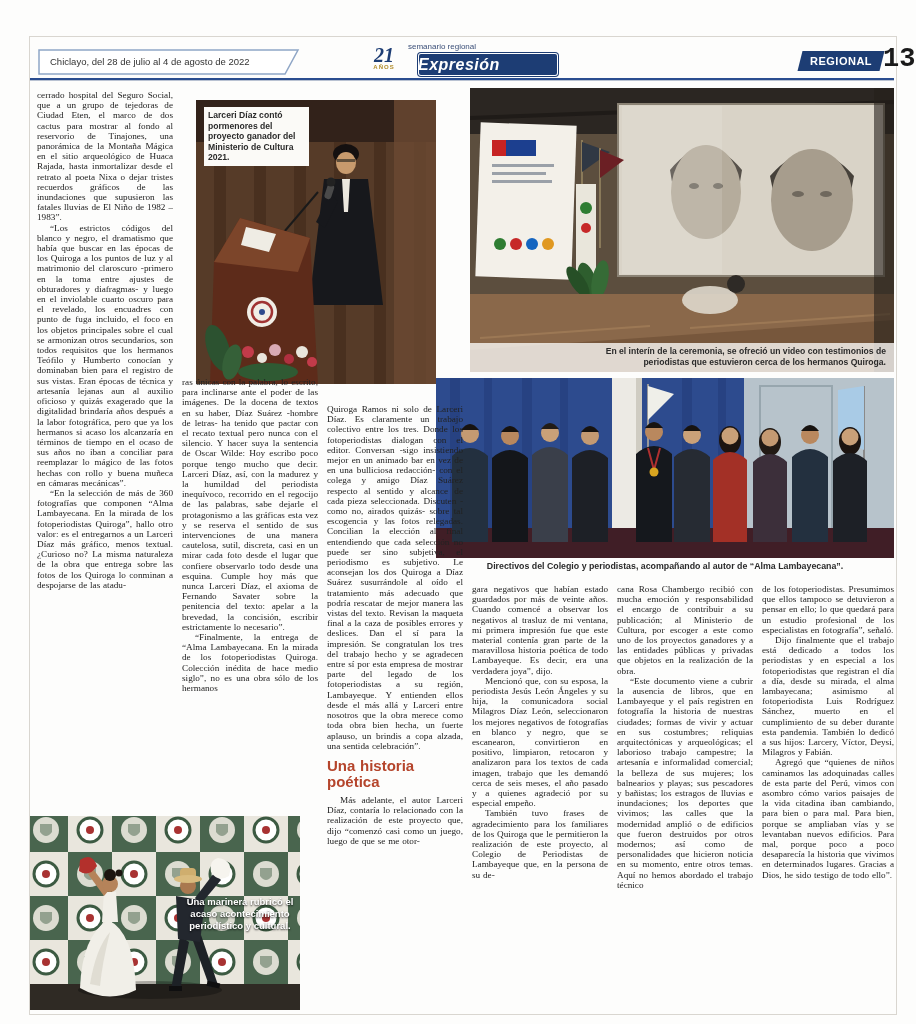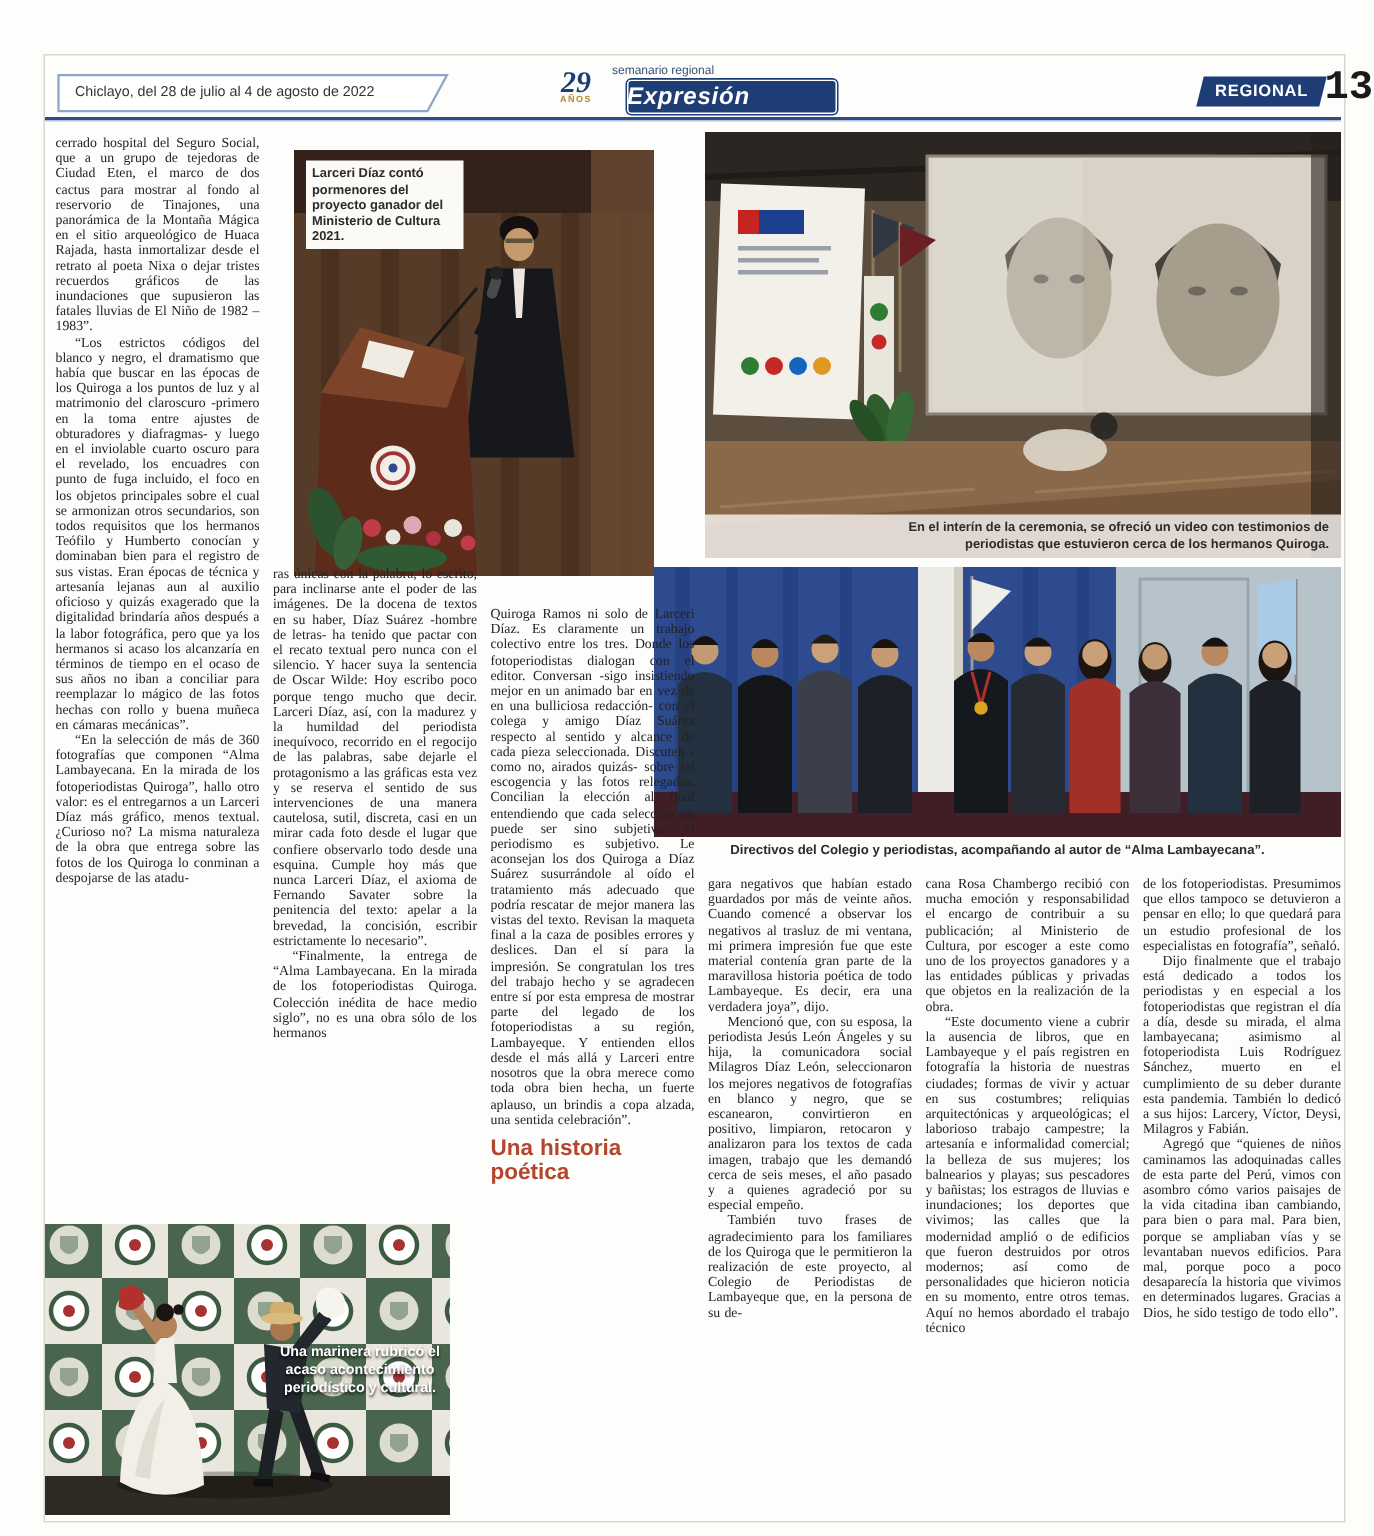--- a/index.html
+++ b/index.html
@@ -63,21 +63,21 @@
 
   <div class="dateline-box">
     <svg width="262" height="27">
       <polygon points="1,1 260,1 247,25 1,25" fill="#ffffff" stroke="#8fa6c6" stroke-width="1.5"></polygon>
     </svg>
     <div class="dateline-text">Chiclayo, del 28 de julio al 4 de agosto de 2022</div>
   </div>
 
   <div class="masthead">
     <div class="years">
-      <span class="num">29</span>
+      <span class="num">21</span>
       <span class="lbl">AÑOS</span>
     </div>
     <div class="tagline">semanario regional</div>
     <div class="masthead-bar">
       <span>Expresión</span>
     </div>
   </div>
 
   <div class="section-badge">
     <span>REGIONAL</span>
@@ -304,20 +304,21 @@
   </div>
 
   <div class="col" style="left:182px;top:377px;width:136px;height:436px;">
     <p class="cont">ras únicas con la palabra, lo escrito, para inclinarse ante el poder de las imágenes. De la docena de textos en su haber, Díaz Suárez -hombre de letras- ha tenido que pactar con el recato textual pero nunca con el silencio. Y hacer suya la sentencia de Oscar Wilde: Hoy escribo poco porque tengo mucho que decir. Larceri Díaz, así, con la madurez y la humildad del periodista inequívoco, recorrido en el regocijo de las palabras, sabe dejarle el protagonismo a las gráficas esta vez y se reserva el sentido de sus intervenciones de una manera cautelosa, sutil, discreta, casi en un mirar cada foto desde el lugar que confiere observarlo todo desde una esquina. Cumple hoy más que nunca Larceri Díaz, el axioma de Fernando Savater sobre la penitencia del texto: apelar a la brevedad, la concisión, escribir estrictamente lo necesario”.</p>
     <p>“Finalmente, la entrega de “Alma Lambayecana. En la mirada de los fotoperiodistas Quiroga. Colección inédita de hace medio siglo”, no es una obra sólo de los hermanos</p>
   </div>
 
   <div class="col" style="left:327px;top:377px;width:136px;height:633px;margin-top:27px;">
     <p class="cont">Quiroga Ramos ni solo de Larceri Díaz. Es claramente un trabajo colectivo entre los tres. Donde los fotoperiodistas dialogan con el editor. Conversan -sigo insistiendo mejor en un animado bar en vez de en una bulliciosa redacción- con el colega y amigo Díaz Suárez respecto al sentido y alcance de cada pieza seleccionada. Discuten -como no, airados quizás- sobre tal escogencia y las fotos relegadas. Concilian la elección al final entendiendo que cada selección no puede ser sino subjetiva, el periodismo es subjetivo. Le aconsejan los dos Quiroga a Díaz Suárez susurrándole al oído el tratamiento más adecuado que podría rescatar de mejor manera las vistas del texto. Revisan la maqueta final a la caza de posibles errores y deslices. Dan el sí para la impresión. Se congratulan los tres del trabajo hecho y se agradecen entre sí por esta empresa de mostrar parte del legado de los fotoperiodistas a su región, Lambayeque. Y entienden ellos desde el más allá y Larceri entre nosotros que la obra merece como toda obra bien hecha, un fuerte aplauso, un brindis a copa alzada, una sentida celebración”.</p>
     <div class="article-heading">Una historia poética</div>
+    <p>Más adelante, el autor Larceri Díaz, contaría lo relacionado con la realización de este proyecto que, dijo “comenzó casi como un juego, luego de que se me otor-</p>
   </div>
 
   <div class="col" style="left:472px;top:584px;width:136px;height:426px;">
     <p class="cont">gara negativos que habían estado guardados por más de veinte años. Cuando comencé a observar los negativos al trasluz de mi ventana, mi primera impresión fue que este material contenía gran parte de la maravillosa historia poética de todo Lambayeque. Es decir, era una verdadera joya”, dijo.</p>
     <p>Mencionó que, con su esposa, la periodista Jesús León Ángeles y su hija, la comunicadora social Milagros Díaz León, seleccionaron los mejores negativos de fotografías en blanco y negro, que se escanearon, convirtieron en positivo, limpiaron, retocaron y analizaron para los textos de cada imagen, trabajo que les demandó cerca de seis meses, el año pasado y a quienes agradeció por su especial empeño.</p>
     <p>También tuvo frases de agradecimiento para los familiares de los Quiroga que le permitieron la realización de este proyecto, al Colegio de Periodistas de Lambayeque que, en la persona de su de-</p>
   </div>
 
   <div class="col" style="left:617px;top:584px;width:136px;height:426px;">
     <p class="cont">cana Rosa Chambergo recibió con mucha emoción y responsabilidad el encargo de contribuir a su publicación; al Ministerio de Cultura, por escoger a este como uno de los proyectos ganadores y a las entidades públicas y privadas que objetos en la realización de la obra.</p>

